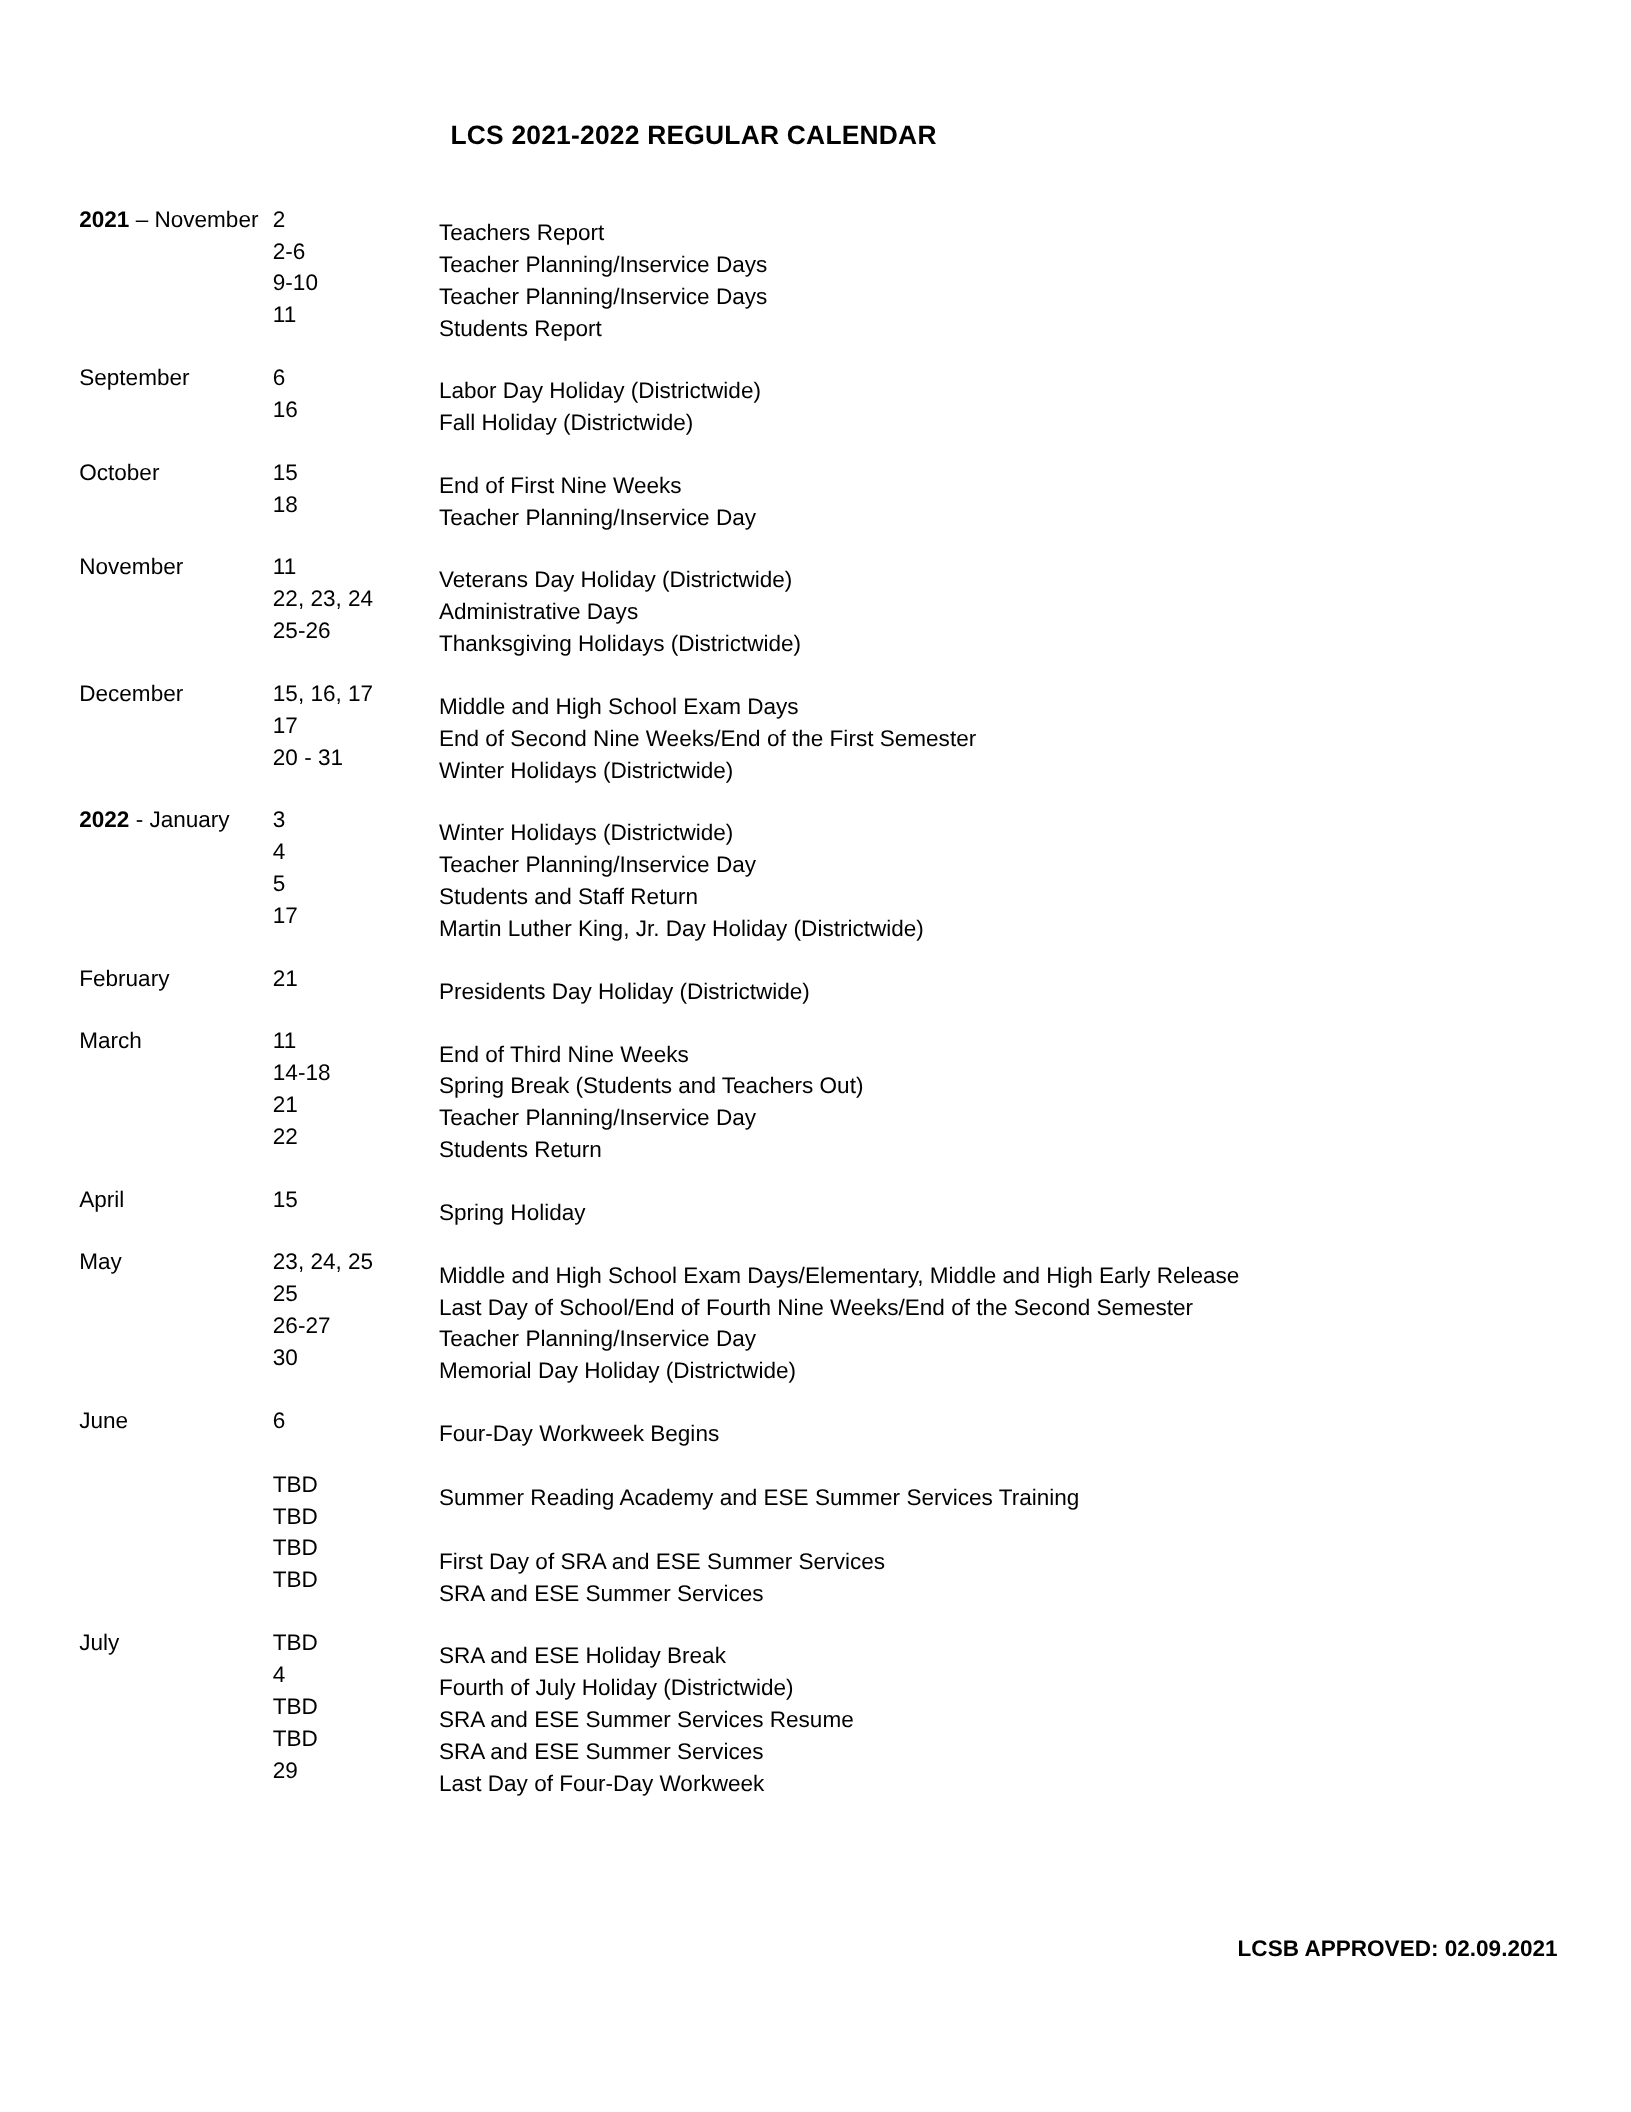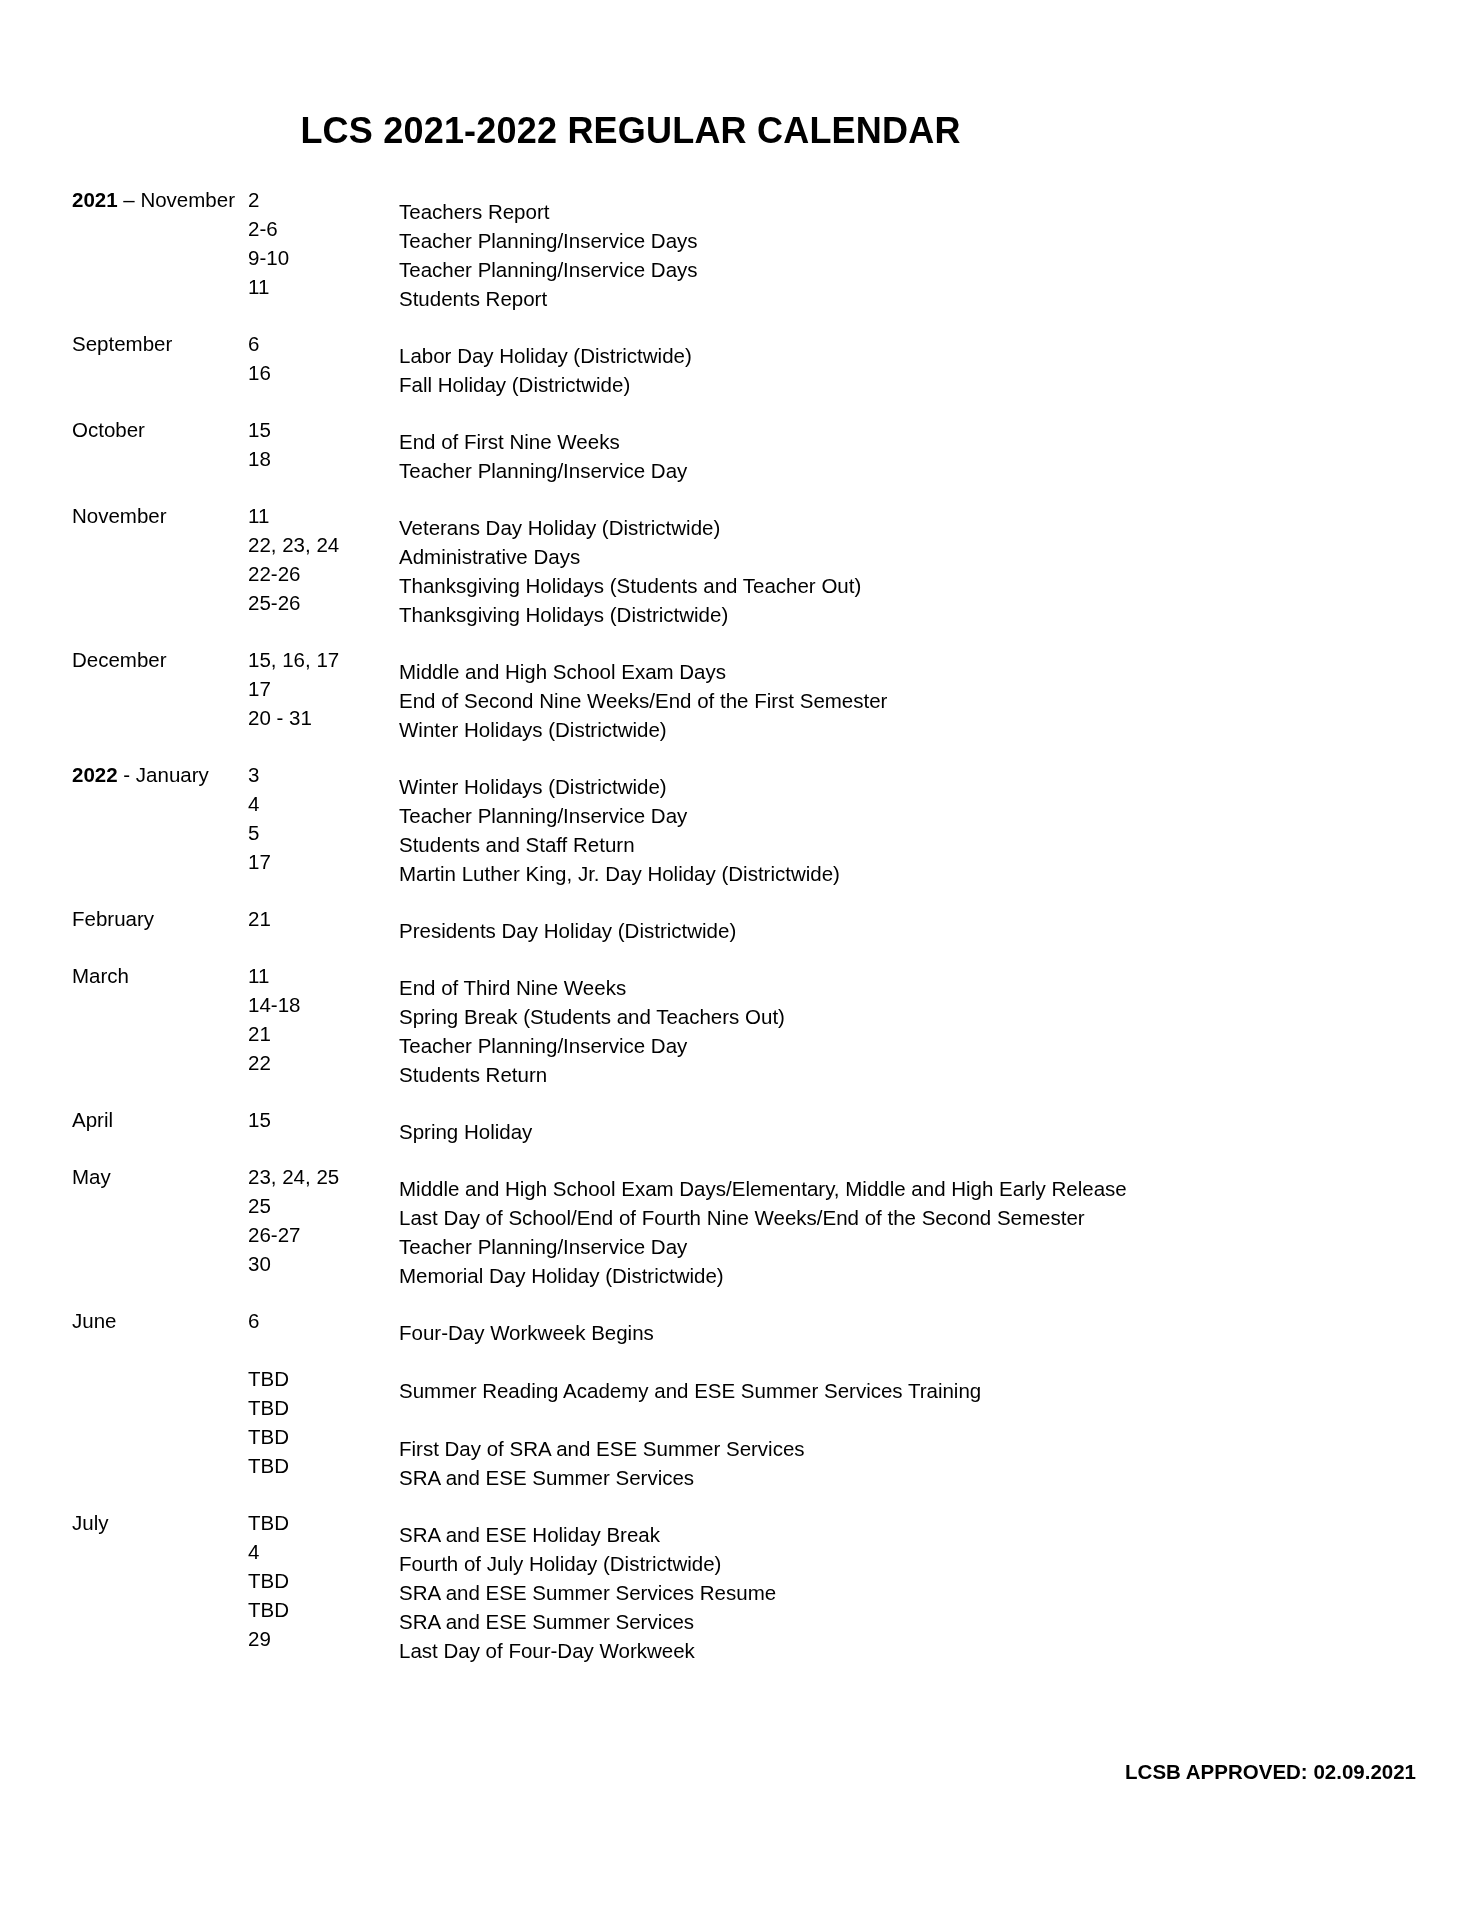--- a/index.html
+++ b/index.html
@@ -23,21 +23,21 @@
     width: 1483px;
     height: 1920px;
     background: #ffffff;
   }
   .doc-title {
     position: absolute;
     left: 0;
     top: 110px;
     width: 1261px;
     text-align: center;
-    font-size: 36px;
+    font-size: 24px;
     font-weight: bold;
     letter-spacing: 0.2px;
   }
   .calendar-body {
     position: absolute;
     left: 72px;
     top: 185px;
     width: 1340px;
   }
   .month-group {
@@ -151,25 +151,20 @@
           <div class="col-date">11</div>
           <div class="col-desc">Veterans Day Holiday (Districtwide)</div>
         </div>
         <div class="cal-row">
           <div class="col-month"></div>
           <div class="col-date">22, 23, 24</div>
           <div class="col-desc">Administrative Days</div>
         </div>
         <div class="cal-row">
           <div class="col-month"></div>
-          <div class="col-date">22-26</div>
-          <div class="col-desc">Thanksgiving Holidays (Students and Teacher Out)</div>
-        </div>
-        <div class="cal-row">
-          <div class="col-month"></div>
           <div class="col-date">25-26</div>
           <div class="col-desc">Thanksgiving Holidays (Districtwide)</div>
         </div>
       </div>
       <div class="group-gap"></div>
       <div class="month-group">
         <div class="cal-row">
           <div class="col-month"><span>December</span></div>
           <div class="col-date">15, 16, 17</div>
           <div class="col-desc">Middle and High School Exam Days</div>

